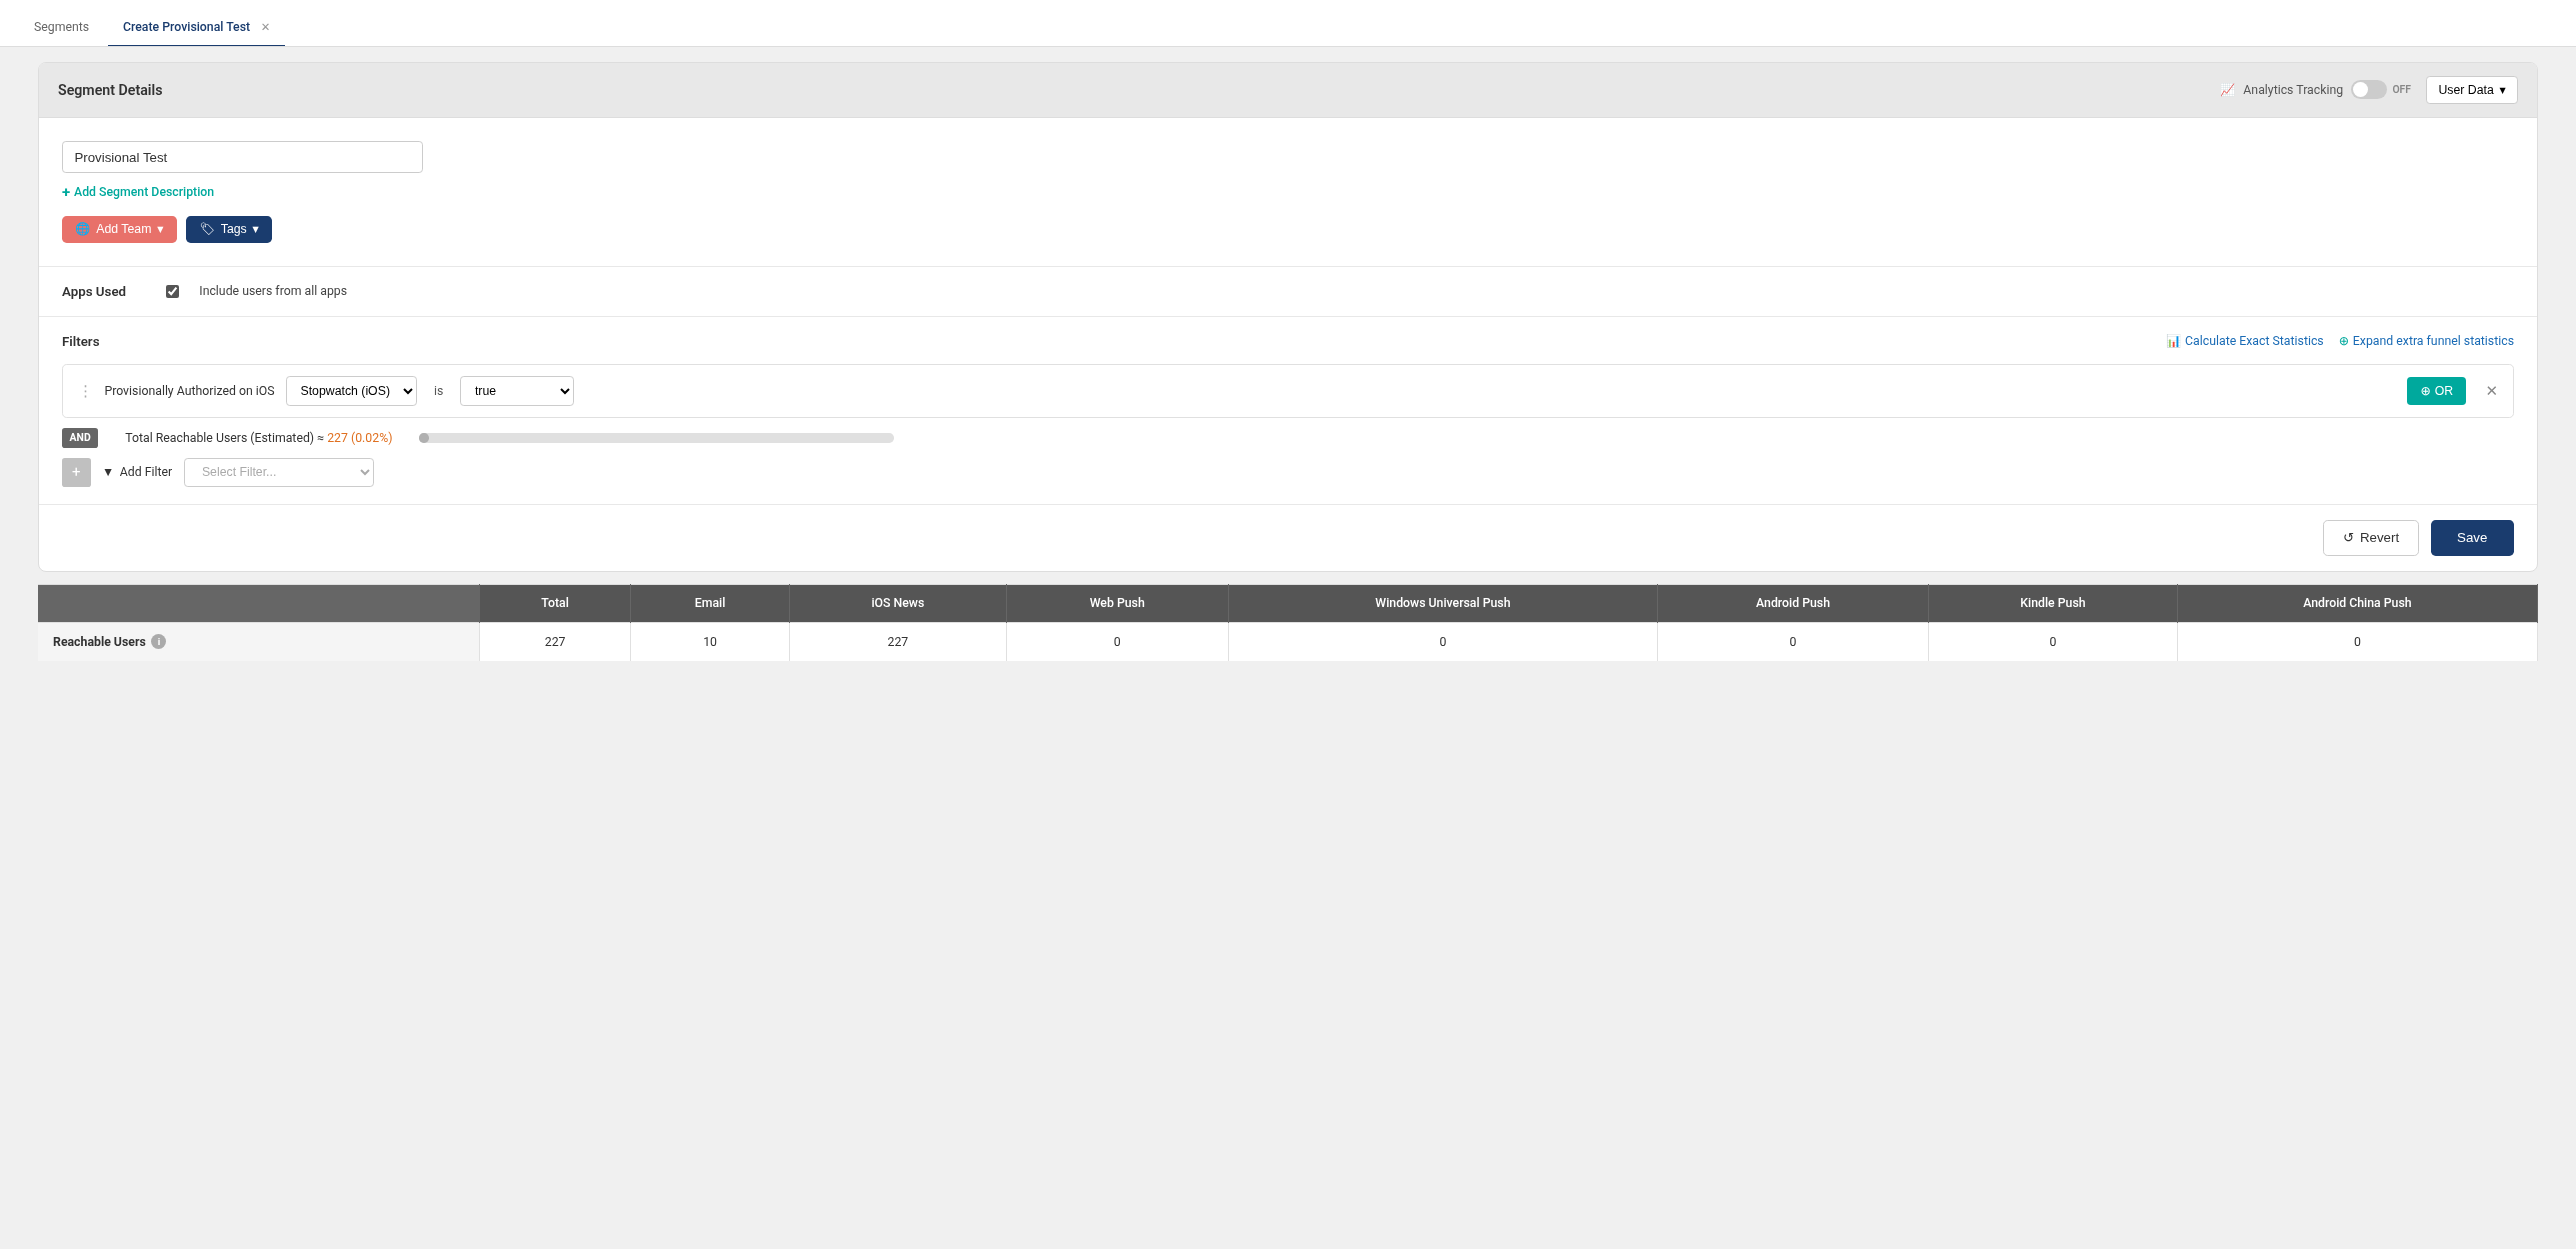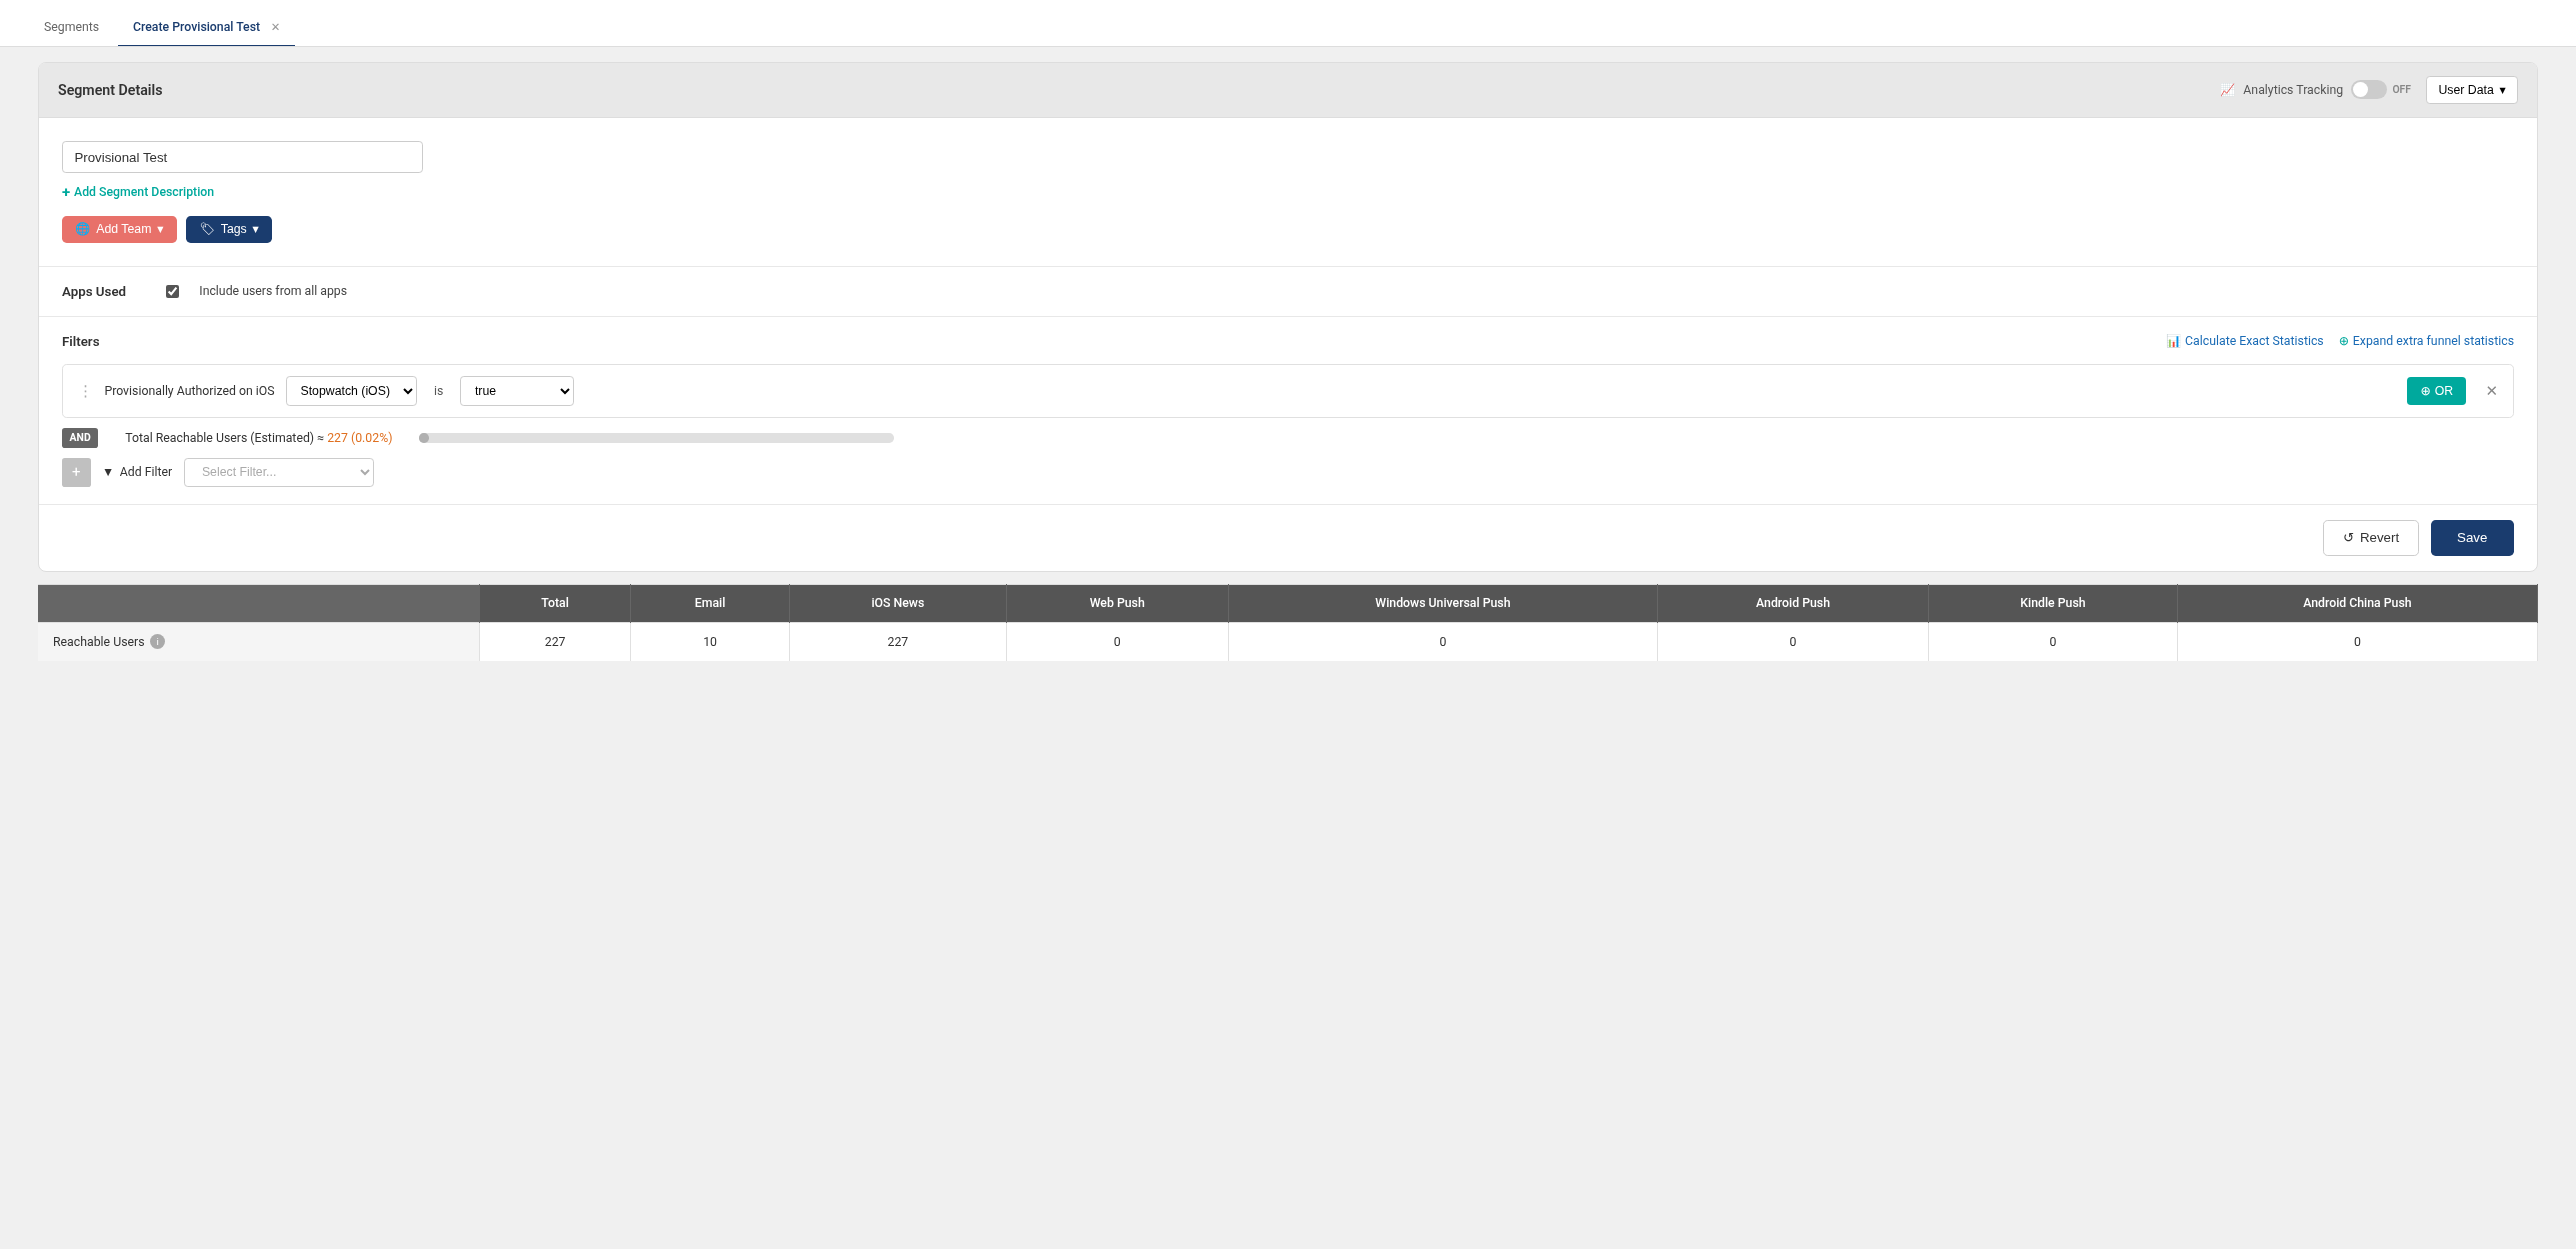--- a/index.html
+++ b/index.html
@@ -1,19 +1,19 @@
 <!DOCTYPE html>
 <html style="font-size:15px"><head>
   <meta charset="utf-8">
   <style>
     * { box-sizing: border-box; margin: 0; padding: 0; }
     body { font-family: -apple-system, BlinkMacSystemFont, 'Segoe UI', Roboto, sans-serif; background: #f0f0f0; font-size: 13.3px; color: #333; }
 
     
-    .top-nav { background: #fff; border-bottom: 0.9px solid #ddd; padding: 0 29px; display: flex; align-items: flex-end; height: 47px; }
+    .top-nav { background: #fff; border-bottom: 0.9px solid #ddd; padding: 0 19px; display: flex; align-items: flex-end; height: 47px; }
     .nav-tab { padding: 11.4px 15px; font-size: 12.3px; color: #666; cursor: pointer; border-bottom: 1.9px solid transparent; margin-right: 3.8px; }
     .nav-tab.active { color: #1a3c6e; border-bottom: 1.9px solid #1a3c6e; font-weight: 500; }
     .nav-tab .close-x { margin-left: 7.6px; color: #999; font-size: 11.4px; }
 
     
     .top-actions { display: flex; justify-content: flex-end; gap: 11.4px; margin-bottom: 15px; padding-right: 19px; }
     .btn-dark { background: #1a3c6e; color: #fff; border: none; padding: 9.5px 19px; border-radius: 4.7px; font-size: 13.3px; cursor: pointer; display: flex; align-items: center; gap: 5.7px; }
 
     
     .card { background: #fff; border-radius: 8px; border: 0.9px solid #ddd; margin-bottom: 12px; }
@@ -82,21 +82,21 @@
     .btn-revert { background: #fff; color: #333; border: 0.9px solid #ccc; padding: 9.5px 19px; border-radius: 4.7px; font-size: 13.3px; cursor: pointer; display: flex; align-items: center; gap: 5.7px; }
     .btn-save { background: #1a3c6e; color: #fff; border: none; padding: 9.5px 26.6px; border-radius: 4.7px; font-size: 13.3px; cursor: pointer; font-weight: 500; }
 
     
     .stats-table { width: 100%; background: #fff; border-collapse: collapse; border-top: 0.9px solid #ddd; }
     .stats-table thead tr { background: #555; color: #fff; }
     .stats-table thead th { padding: 11.4px 15px; font-size: 12.3px; font-weight: 500; border-right: 0.9px solid #666; text-align: center; }
     .stats-table thead th:first-child { text-align: left; background: #666; }
     .stats-table tbody tr { background: #fff; }
     .stats-table tbody td { padding: 11.4px 15px; font-size: 12.3px; border-right: 0.9px solid #e0e0e0; border-top: 0.9px solid #e0e0e0; text-align: center; color: #333; }
-    .stats-table tbody td:first-child { text-align: center; background: #f5f5f5; font-weight: 400; min-width: 171px; display: flex; align-items: center; gap: 5.7px; }
+    .stats-table tbody td:first-child { text-align: center; background: #f5f5f5; font-weight: 700; min-width: 171px; display: flex; align-items: center; gap: 5.7px; }
     .info-circle { width: 15px; height: 15px; border-radius: 50%; background: #aaa; color: #fff; font-size: 9.5px; display: inline-flex; align-items: center; justify-content: center; cursor: pointer; flex-shrink: 0; }
 
     .page-wrapper { min-height: 100vh; background: #f0f0f0; }
     .chevron-down::after { content: ' ▾'; }
   </style>
 </head>
 <body>
 
 <div class="page-wrapper">
 

